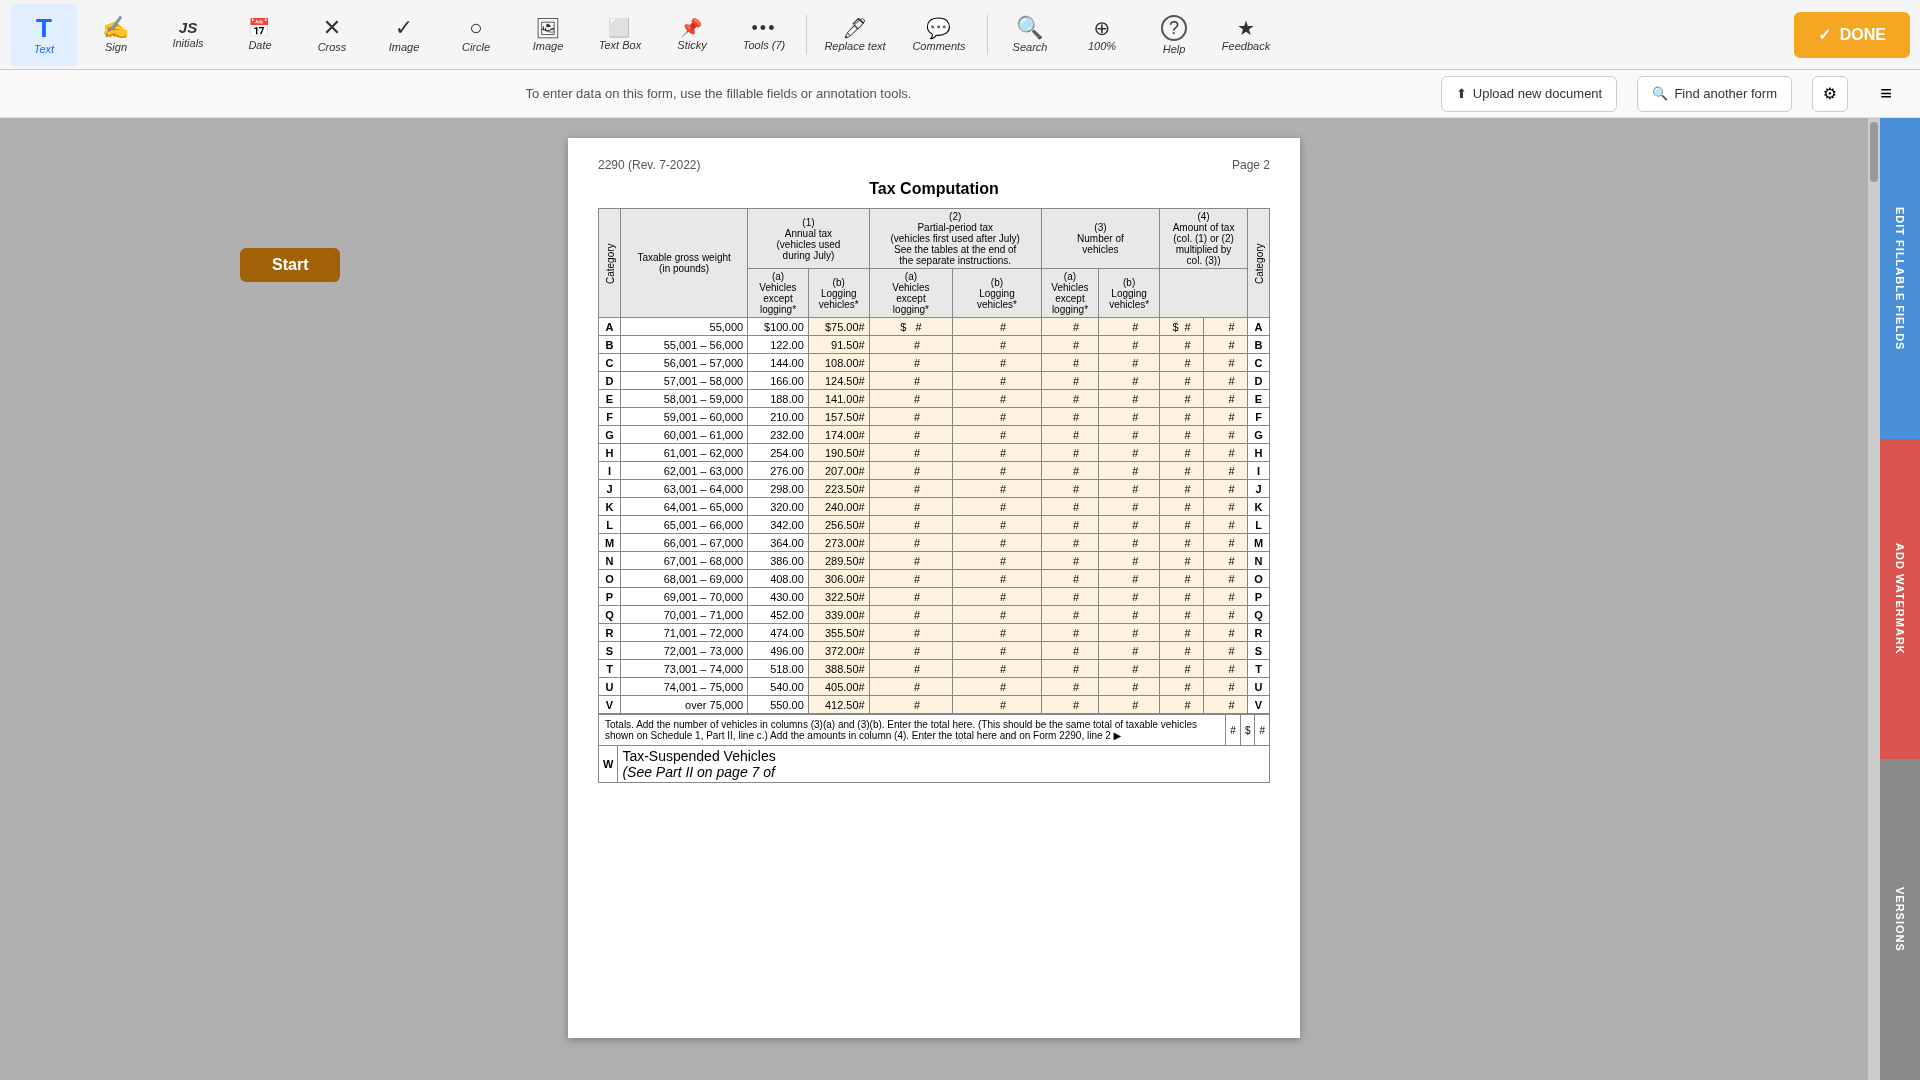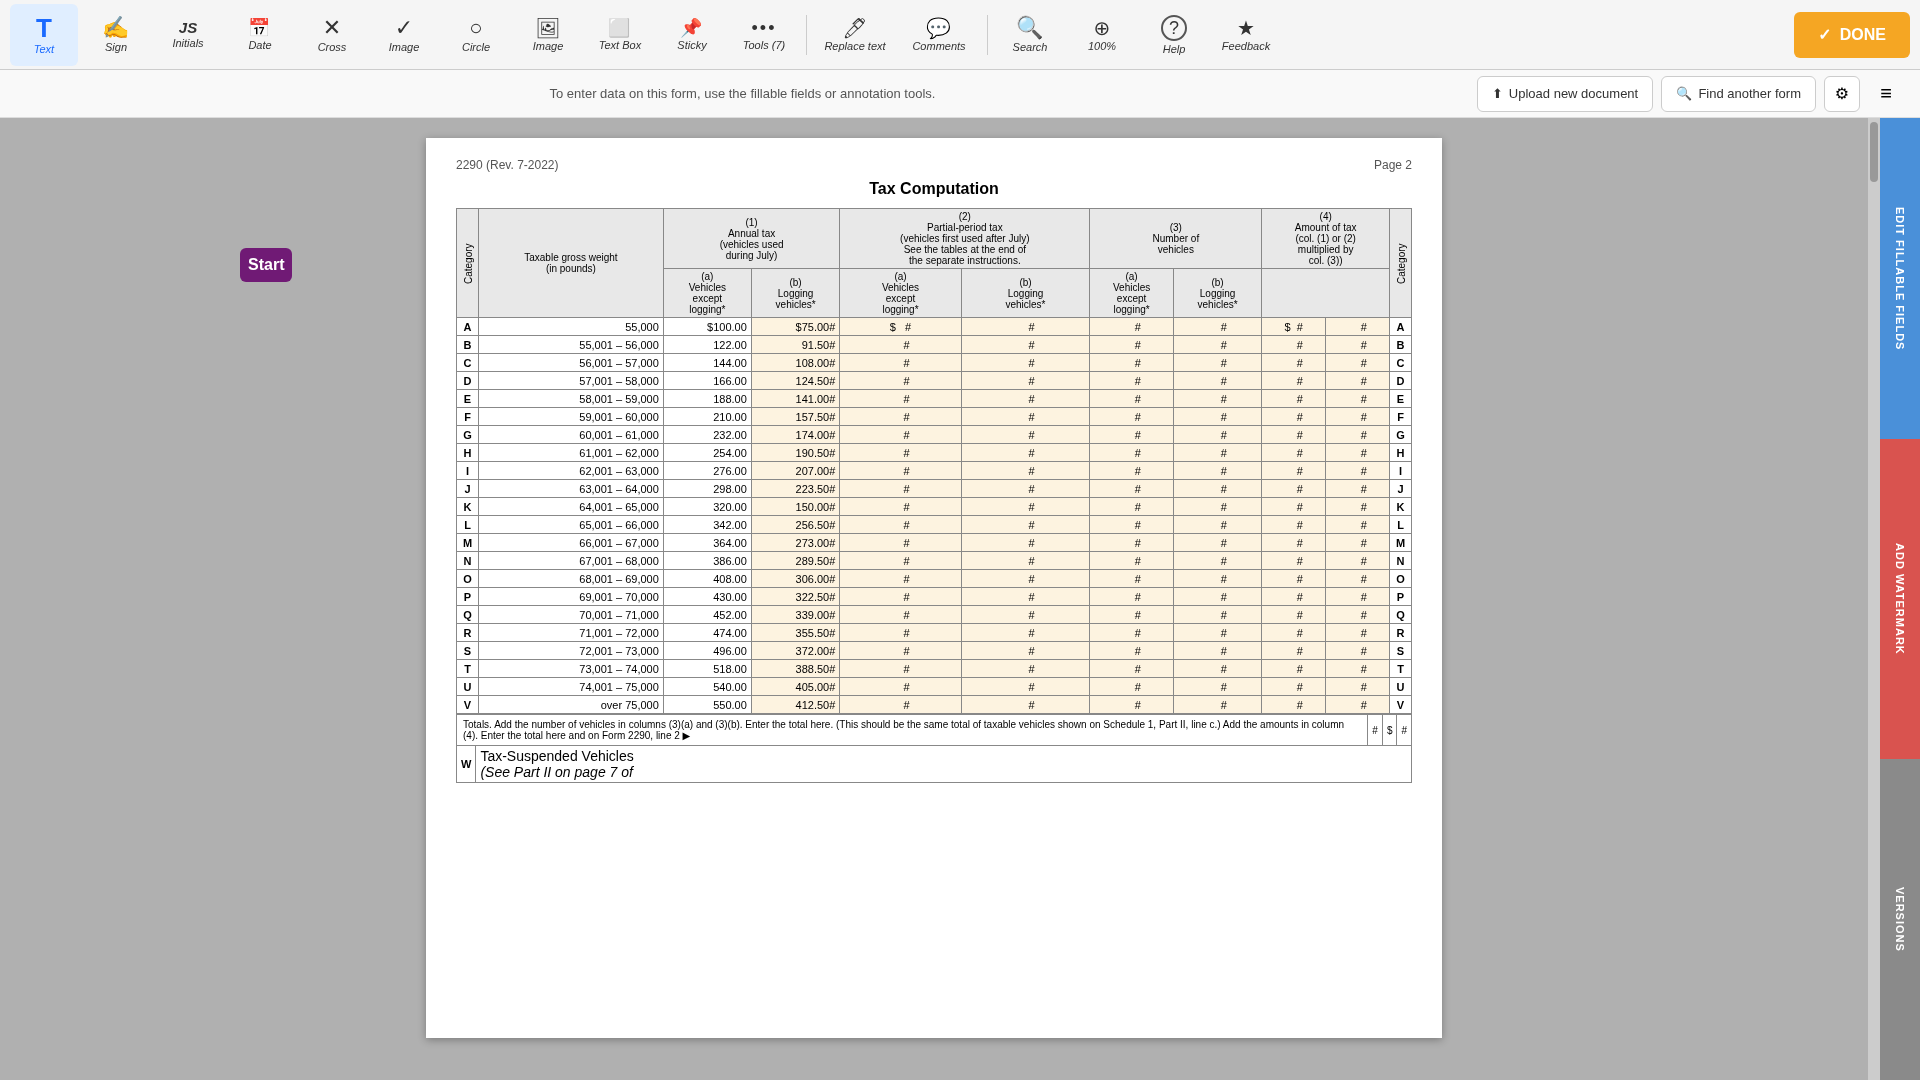--- a/index.html
+++ b/index.html
@@ -54,21 +54,21 @@
     }
 
     
     #secondary-bar {
       background: #f9f9f9;
       border-bottom: 1px solid #ddd;
       display: flex;
       align-items: center;
       height: 48px;
       padding: 0 16px;
-      gap: 8px;
+      gap: 20px;
       flex-shrink: 0;
     }
     .info-text { font-size: 13px; color: #555; flex: 1; text-align: center; }
     .sec-btn {
       display: flex;
       align-items: center;
       gap: 6px;
       border: 1.5px solid #ccc;
       border-radius: 6px;
       padding: 6px 14px;
@@ -111,35 +111,35 @@
       align-items: center;
       padding: 20px;
       position: relative;
     }
 
     
     .start-btn {
       position: absolute;
       top: 130px;
       left: 240px;
-      background: #701a75;
+      background: #a16207;
       color: white;
       border: none;
       border-radius: 6px;
-      padding: 8px 8px;
+      padding: 8px 32px;
       font-size: 16px;
       font-weight: bold;
       cursor: pointer;
       z-index: 10;
     }
 
     
     #page {
       background: white;
-      width: 1016px;
+      width: 732px;
       min-height: 900px;
       padding: 20px 30px;
       position: relative;
       box-shadow: 0 2px 8px rgba(0,0,0,0.3);
     }
 
     .page-header {
       display: flex;
       justify-content: space-between;
       font-size: 12px;
@@ -512,21 +512,21 @@
       <td class="fillable">&nbsp;&nbsp;&nbsp;&nbsp;#</td>
       <td class="fillable">&nbsp;&nbsp;&nbsp;&nbsp;#</td>
       <td class="fillable">&nbsp;&nbsp;&nbsp;&nbsp;#</td>
       <td class="fillable">&nbsp;&nbsp;&nbsp;&nbsp;#</td>
       <td class="row-label">J</td>
     </tr>
             <tr class="data-row">
       <td class="row-label">K</td>
       <td class="right">64,001 – 65,000</td>
       <td class="right">320.00</td>
-      <td class="right fillable">150.00#</td>
+      <td class="right fillable">240.00#</td>
       <td class="fillable">&nbsp;&nbsp;&nbsp;&nbsp;#</td>
       <td class="fillable">&nbsp;&nbsp;&nbsp;&nbsp;#</td>
       <td class="fillable">&nbsp;&nbsp;&nbsp;&nbsp;#</td>
       <td class="fillable">&nbsp;&nbsp;&nbsp;&nbsp;#</td>
       <td class="fillable">&nbsp;&nbsp;&nbsp;&nbsp;#</td>
       <td class="fillable">&nbsp;&nbsp;&nbsp;&nbsp;#</td>
       <td class="row-label">K</td>
     </tr>
             <tr class="data-row">
       <td class="row-label">L</td>

